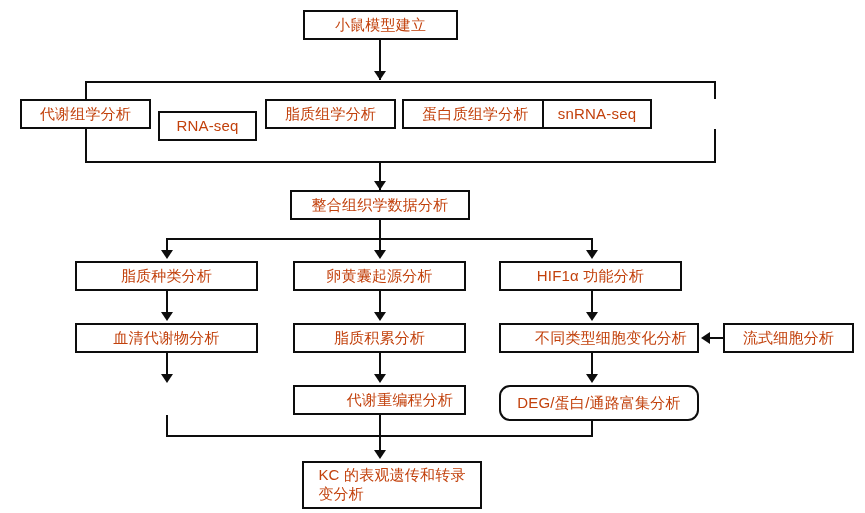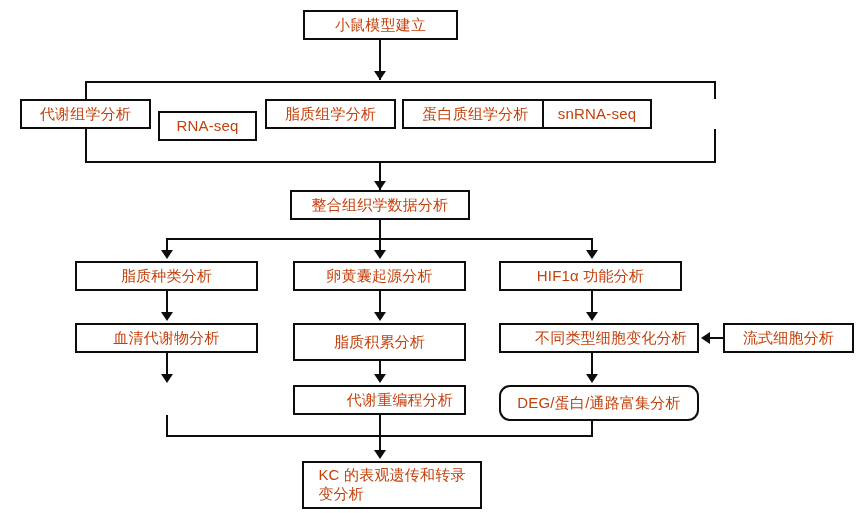--- a/index.html
+++ b/index.html
@@ -107,21 +107,21 @@
   <div class="node" style="left:499px; top:261px; width:183px; height:30px;">HIF1α 功能分析</div>
 
   <div class="vline" style="left:166px; top:291px; height:24px;"></div>
   <div class="arrow-down" style="left:161px; top:312px;"></div>
   <div class="vline" style="left:379px; top:291px; height:24px;"></div>
   <div class="arrow-down" style="left:374px; top:312px;"></div>
   <div class="vline" style="left:591px; top:291px; height:24px;"></div>
   <div class="arrow-down" style="left:586px; top:312px;"></div>
 
   <div class="node" style="left:75px; top:323px; width:183px; height:30px;">血清代谢物分析</div>
-  <div class="node" style="left:293px; top:323px; width:173px; height:38px;">脂质积累分析</div>
+  <div class="node" style="left:293px; top:323px; width:173px; height:30px;">脂质积累分析</div>
   <div class="node" style="left:499px; top:323px; width:200px; height:30px;padding-left:24px;">不同类型细胞变化分析</div>
   <div class="node" style="left:723px; top:323px; width:131px; height:30px;">流式细胞分析</div>
 
   <div class="hline" style="left:710px; top:337px; width:13px;"></div>
   <div class="arrow-left" style="left:701px; top:332px;"></div>
 
   <div class="vline" style="left:166px; top:353px; height:24px;"></div>
   <div class="arrow-down" style="left:161px; top:374px;"></div>
   <div class="vline" style="left:379px; top:353px; height:24px;"></div>
   <div class="arrow-down" style="left:374px; top:374px;"></div>

